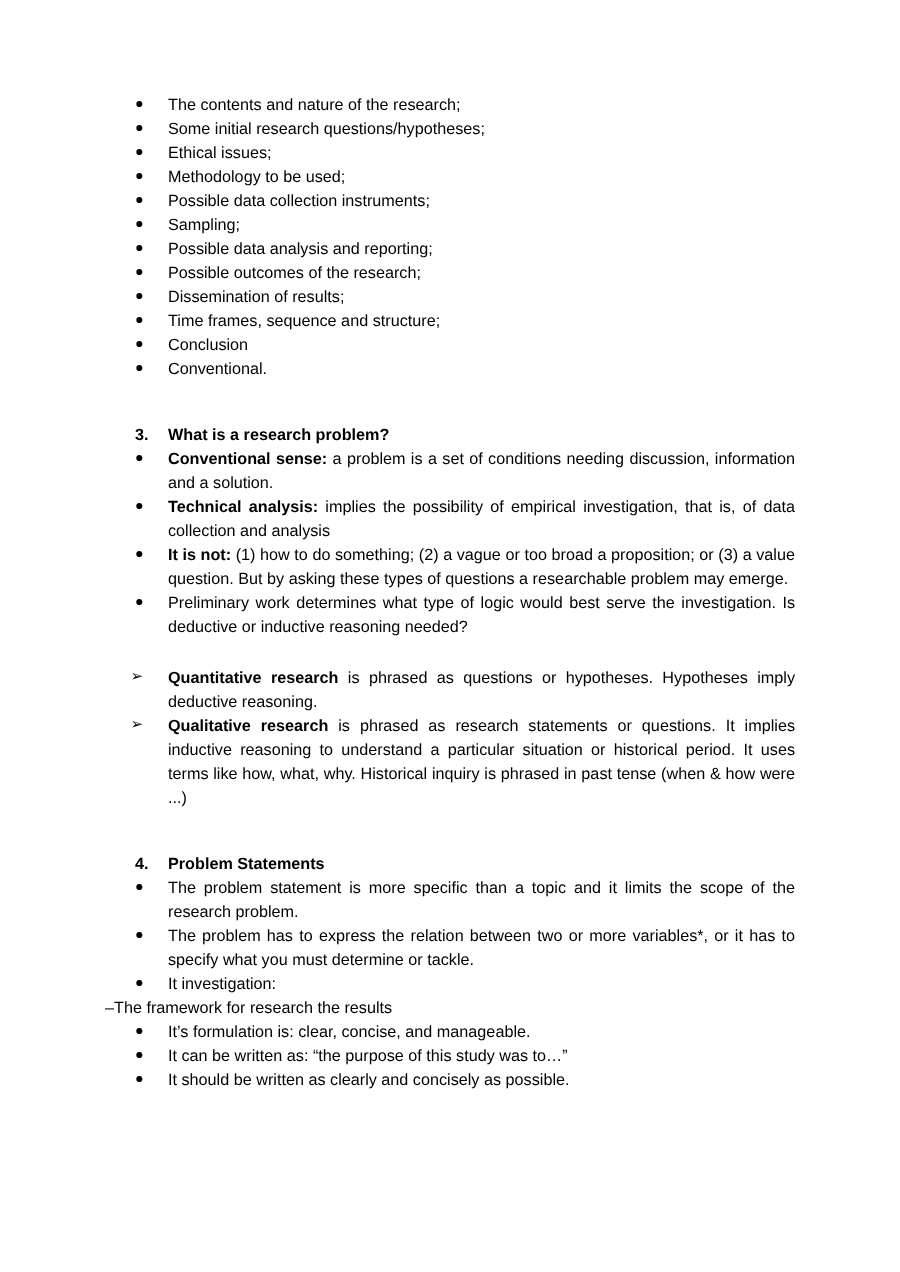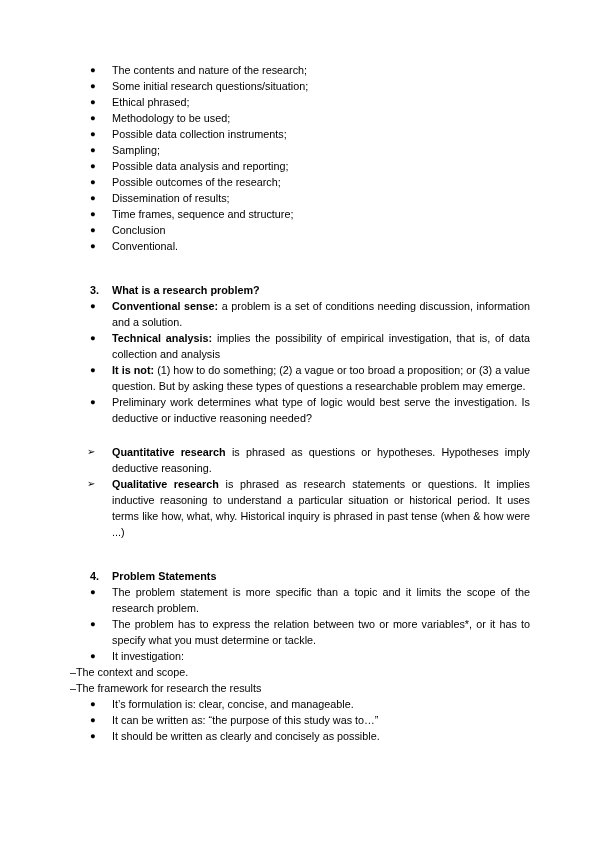--- a/index.html
+++ b/index.html
@@ -47,25 +47,25 @@
 <body>
 
 <div class="doc">
   <div id="content">
       <div class="row bullet">
         <span class="marker">●</span>
         <span class="text"><span>The contents and nature of the research;</span></span>
       </div>
       <div class="row bullet">
         <span class="marker">●</span>
-        <span class="text"><span>Some initial research questions/situation;</span></span>
+        <span class="text"><span>Some initial research questions/hypotheses;</span></span>
       </div>
       <div class="row bullet">
         <span class="marker">●</span>
-        <span class="text"><span>Ethical phrased;</span></span>
+        <span class="text"><span>Ethical issues;</span></span>
       </div>
       <div class="row bullet">
         <span class="marker">●</span>
         <span class="text"><span>Methodology to be used;</span></span>
       </div>
       <div class="row bullet">
         <span class="marker">●</span>
         <span class="text"><span>Possible data collection instruments;</span></span>
       </div>
       <div class="row bullet">
@@ -137,23 +137,20 @@
       </div>
       <div class="row bullet">
         <span class="marker">●</span>
         <span class="text"><span>The problem has to express the relation between two or more variables*, or it has to specify what you must determine or tackle.</span></span>
       </div>
       <div class="row bullet">
         <span class="marker">●</span>
         <span class="text"><span>It investigation:</span></span>
       </div>
       <div class="row dash">
-        <span class="text"><span>–The context and scope.</span></span>
-      </div>
-      <div class="row dash">
         <span class="text"><span>–The framework for research the results</span></span>
       </div>
       <div class="row bullet">
         <span class="marker">●</span>
         <span class="text"><span>It’s formulation is: clear, concise, and manageable.</span></span>
       </div>
       <div class="row bullet">
         <span class="marker">●</span>
         <span class="text"><span>It can be written as: “the purpose of this study was to…”</span></span>
       </div>

